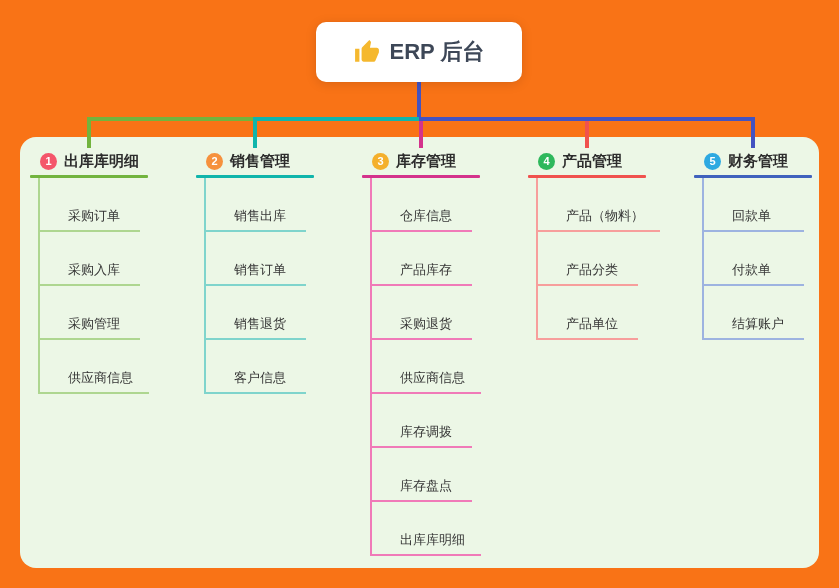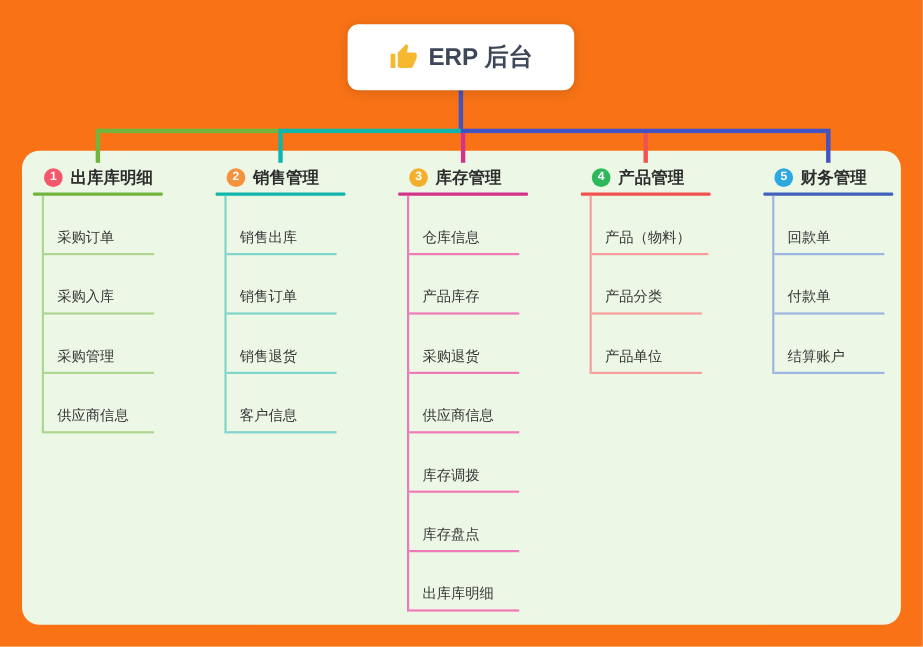--- a/index.html
+++ b/index.html
@@ -22,21 +22,21 @@
     width:17px;height:17px;border-radius:50%;flex:0 0 17px;color:#fff;
     font-size:11px;font-weight:700;display:flex;align-items:center;justify-content:center;line-height:1;
   }
   .branch-title{font-size:15px;font-weight:600;color:#2d2d2d;white-space:nowrap;}
   .title-underline{height:3px;width:118px;margin-top:3px;border-radius:1px;}
   .children{margin-left:8px;border-left:2px solid;}
   .child-row{
     height:54px;display:flex;align-items:flex-end;border-bottom:2px solid;
     padding:0 16px 6px 12px;width:fit-content;min-width:100px;box-sizing:border-box;cursor:pointer;
   }
-  .child-label{font-size:13px;color:#363636;white-space:nowrap;line-height:1.2;}
+  .child-label{font-size:13px;color:#363636;white-space:nowrap;line-height:1.2;margin-left:16px;}
 </style>
 </head>
 <body>
 
 <div class="canvas">
   <div class="root-card">
     <span class="thumb-icon">
       <svg id="thumb-svg" width="26" height="26" viewBox="0 0 24 24" fill="#f5b82e">
         <path d="M1 21h4V9H1v12zM23 10c0-1.1-.9-2-2-2h-6.31l.95-4.57.03-.32c0-.41-.17-.79-.44-1.06L14.17 1 7.59 7.59C7.22 7.95 7 8.45 7 9v10c0 1.1.9 2 2 2h9c.83 0 1.54-.5 1.84-1.22l3.02-7.05c.09-.23.14-.47.14-.73v-2z"></path>
       </svg>

